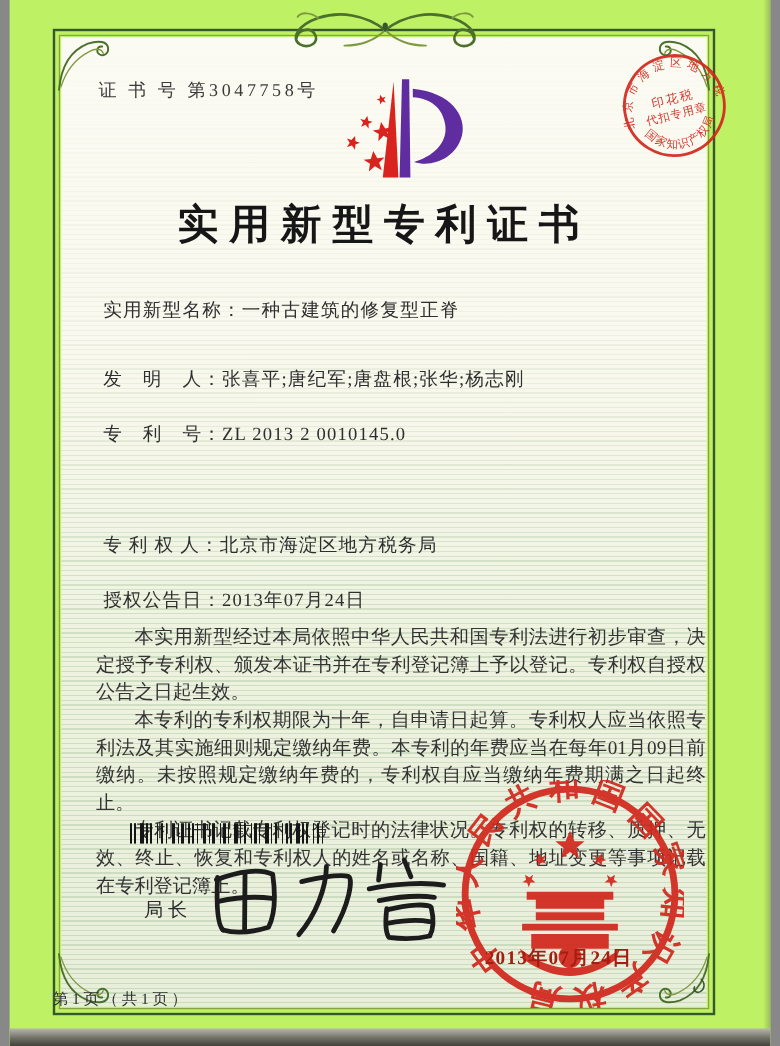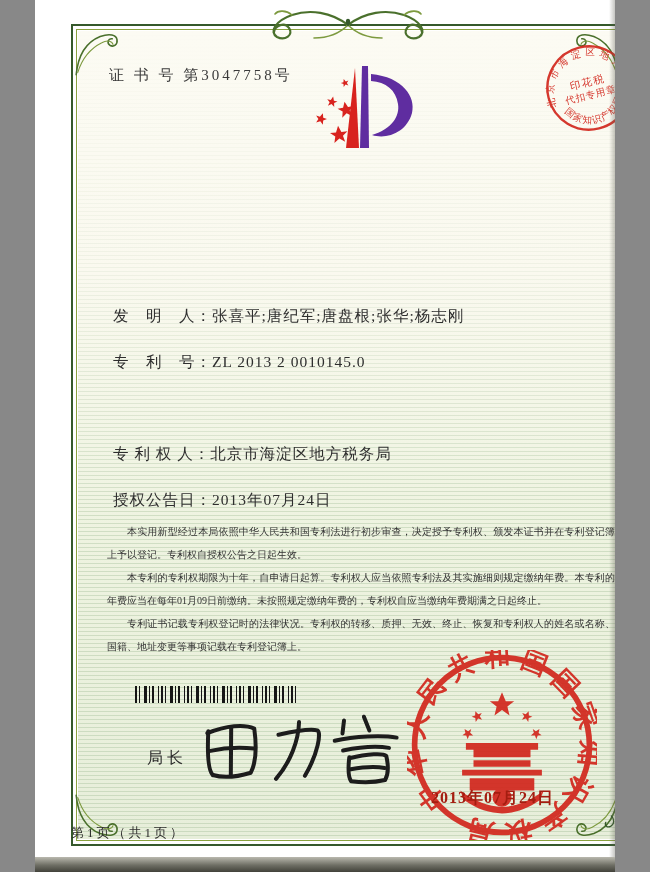--- a/index.html
+++ b/index.html
@@ -1,18 +1,18 @@
 <!DOCTYPE html>
 <html lang="zh"><head>
 <meta charset="utf-8">
 <style>
   html,body{margin:0;padding:0;background:#888;}
   #page{
-    position:relative; width:580px; height:872px; margin:0 auto;
-    background:#ffffff; overflow:hidden;
+    position:relative; width:634px; height:872px; margin:0 auto;
+    background:#bef264; overflow:hidden;
     font-family:"Liberation Serif","DejaVu Serif",serif;
     color:#2b2b2b;
   }
   
   .scan-bottom{position:absolute;left:0;right:0;bottom:0;height:15px;
     background:linear-gradient(180deg,#b9b8ae 0%,#6e6e64 55%,#41413a 100%);}
   .scan-right{position:absolute;top:0;bottom:0;right:0;width:6px;
     background:linear-gradient(90deg,rgba(0,0,0,0) 0%,rgba(90,90,80,.35) 100%);}
   
   .frame{position:absolute;left:36px;top:24px;width:552px;height:822px;
@@ -24,21 +24,21 @@
     background:repeating-linear-gradient(180deg,rgba(120,160,110,.25) 0 1px,rgba(0,0,0,0) 1px 4px);
     -webkit-mask-image:linear-gradient(180deg,transparent 0%,rgba(0,0,0,.35) 30%,#000 60%);
     mask-image:linear-gradient(180deg,transparent 0%,rgba(0,0,0,.35) 30%,#000 60%);}
   .ornament{position:absolute;pointer-events:none;}
   
   .cert-no{position:absolute;left:74px;top:66px;font-size:15px;letter-spacing:3px;color:#3a3a3a;}
   .title{position:absolute;left:36px;top:164px;width:552px;text-align:center;
     font-size:34px;font-weight:bold;letter-spacing:9px;color:#161616;}
   .field{position:absolute;left:78px;font-size:15.5px;letter-spacing:1px;color:#2e2e2e;white-space:nowrap;}
   .f0{top:248px}.f1{top:306px}.f2{top:352px}.f3{top:398px}.f4{top:444px}.f5{top:490px}
-  .paras{position:absolute;left:72px;top:520px;width:508px;font-size:10px;line-height:23px;
+  .paras{position:absolute;left:72px;top:520px;width:508px;font-size:16px;line-height:23px;
     text-align:justify;color:#333;}
   .paras p{margin:0;text-indent:2em;}
   .footer{position:absolute;left:36px;top:824px;width:552px;
     font-size:13px;letter-spacing:3px;color:#2e2e2e;}
   
   .logo{position:absolute;left:253px;top:54px;width:150px;height:112px;}
   .tax-stamp{position:absolute;left:506px;top:40px;width:96px;height:96px;transform:rotate(-14deg);opacity:.92;}
   .barcode{position:absolute;left:100px;top:686px;width:164px;height:17px;
     background:repeating-linear-gradient(90deg,
       #151515 0 2px,transparent 2px 4px,#151515 4px 5px,transparent 5px 9px,
@@ -127,21 +127,23 @@
         <textPath href="#taxTop" startOffset="2">北京市海淀区地方税务局</textPath>
       </text>
       <text x="60" y="57" font-size="13" text-anchor="middle" letter-spacing="2">印花税</text>
       <text x="60" y="73" font-size="12" text-anchor="middle" letter-spacing="1">代扣专用章</text>
       <text font-size="12" letter-spacing="1">
         <textPath href="#taxBottom" startOffset="2">国家知识产权局</textPath>
       </text>
     </g>
   </svg>
 
-
+  <div class="title">实用新型专利证书</div>
+
+  <div class="field f0"><span>实用新型名称</span>：<span>一种古建筑的修复型正脊</span></div>
   <div class="field f1"><span>发　明　人</span>：<span>张喜平;唐纪军;唐盘根;张华;杨志刚</span></div>
   <div class="field f2"><span>专　利　号</span>：<span>ZL 2013 2 0010145.0</span></div>
   <div class="field f4"><span>专 利 权 人</span>：<span>北京市海淀区地方税务局</span></div>
   <div class="field f5"><span>授权公告日</span>：<span>2013年07月24日</span></div>
 
   <div class="paras">
     <p>本实用新型经过本局依照中华人民共和国专利法进行初步审查，决定授予专利权、颁发本证书并在专利登记簿上予以登记。专利权自授权公告之日起生效。</p>
     <p>本专利的专利权期限为十年，自申请日起算。专利权人应当依照专利法及其实施细则规定缴纳年费。本专利的年费应当在每年01月09日前缴纳。未按照规定缴纳年费的，专利权自应当缴纳年费期满之日起终止。</p>
     <p>专利证书记载专利权登记时的法律状况。专利权的转移、质押、无效、终止、恢复和专利权人的姓名或名称、国籍、地址变更等事项记载在专利登记簿上。</p>
   </div>

